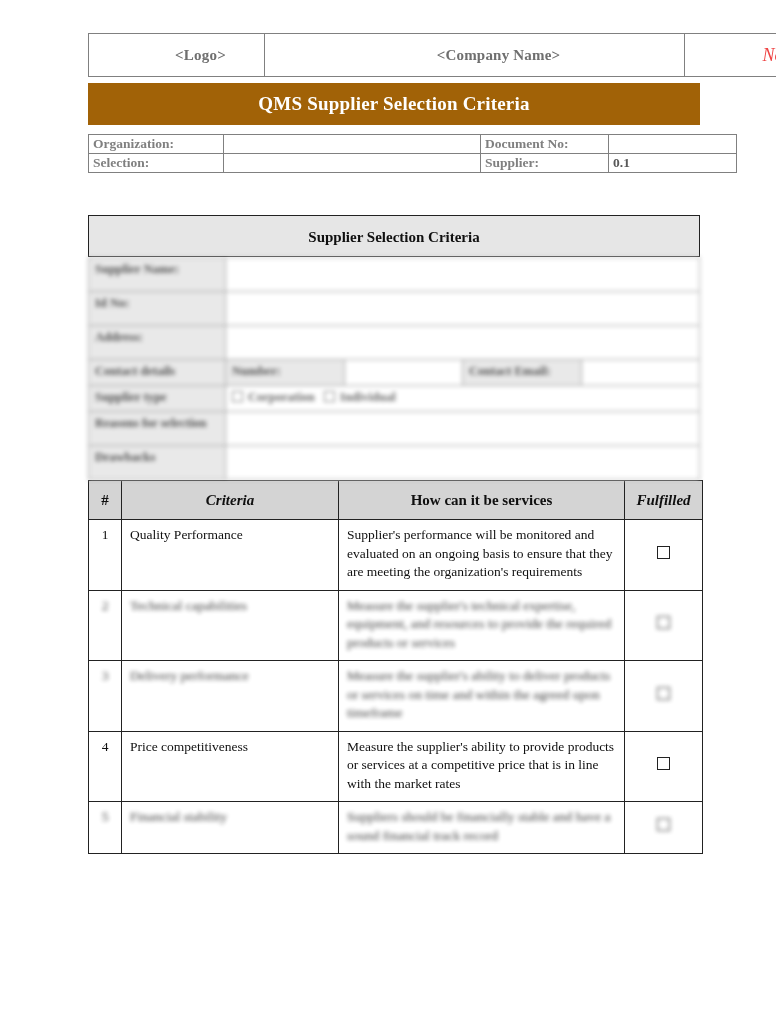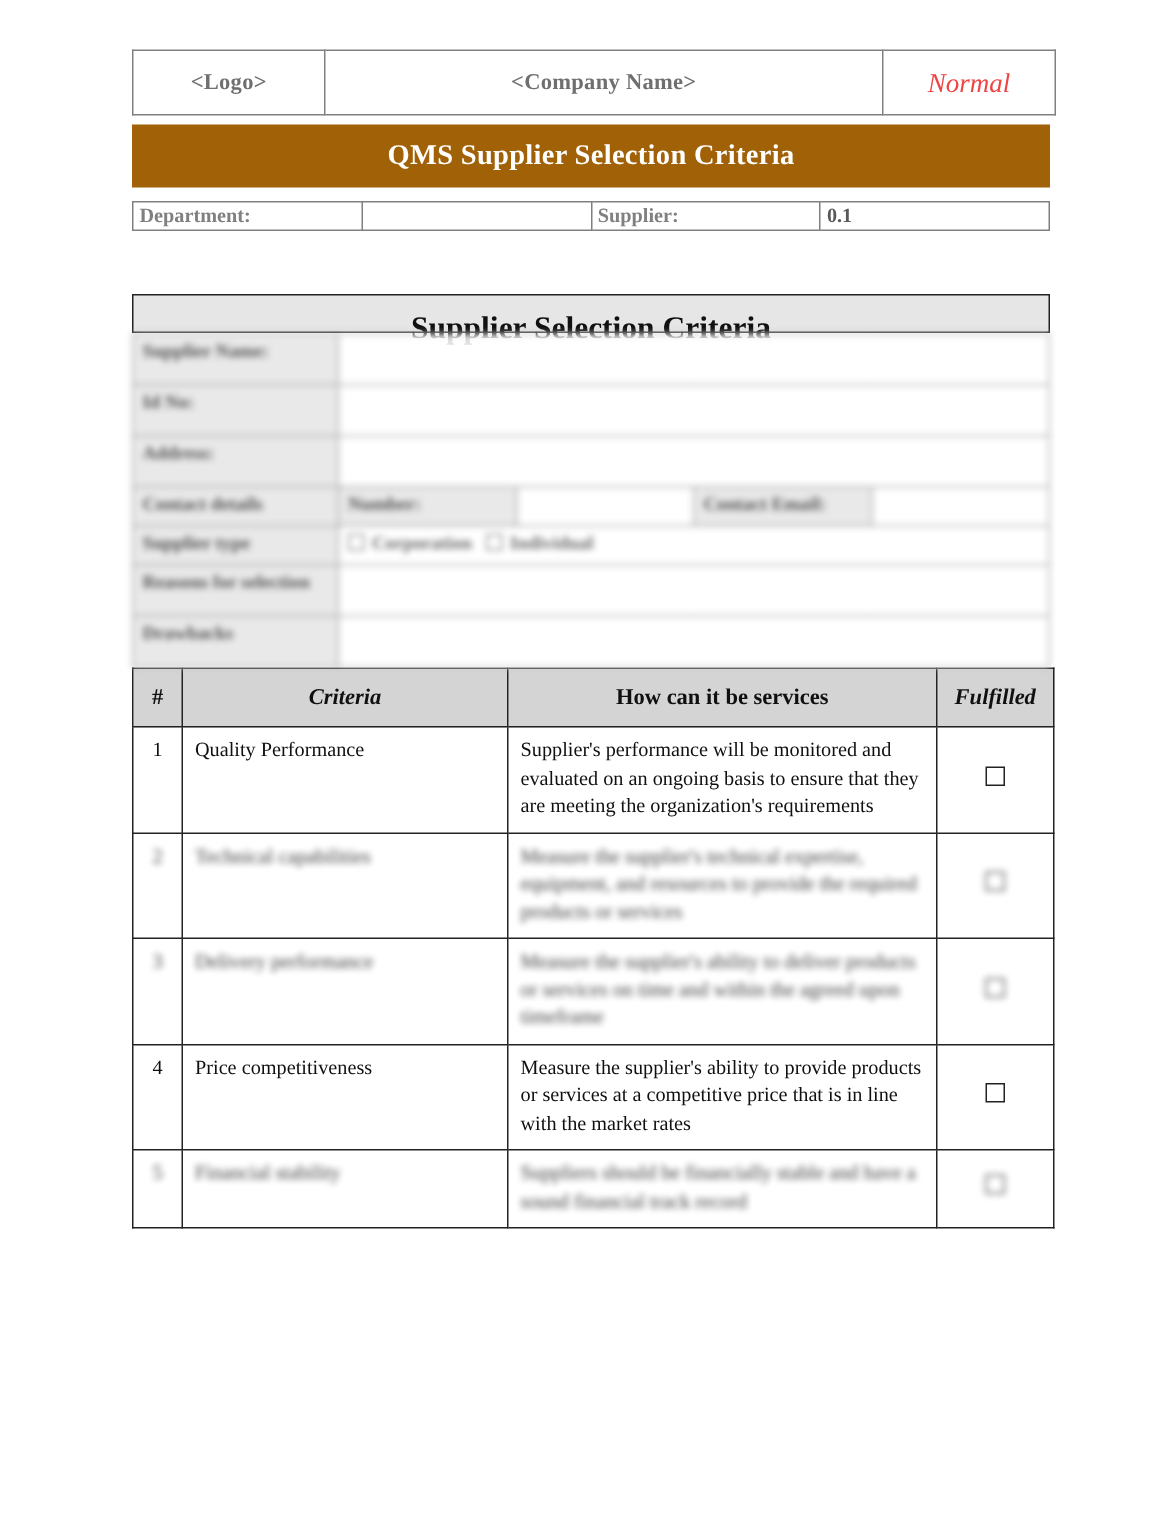--- a/index.html
+++ b/index.html
@@ -35,20 +35,21 @@
     font-weight: normal;
     text-align: left;
   }
 
   
   .hdr-row { margin-top: 33px; }
   .hdr-row td {
     height: 42px;
     vertical-align: middle;
     text-align: center;
+    padding-left: 48px;
   }
   .cell-logo,
   .cell-company {
     font-weight: bold;
     font-size: 15px;
     color: #6f6f6f;
     letter-spacing: 0.2px;
   }
   .cell-normal {
     font-size: 18px;
@@ -93,25 +94,25 @@
 
   
   .info-wrap {
     margin-top: 42px;
     position: relative;
     width: 612px;
   }
   .info-band {
     border: 1px solid #222222;
     background: #e6e6e6;
-    height: 26px;
+    height: 42px;
     line-height: 42px;
     text-align: center;
     font-weight: bold;
-    font-size: 21px;
+    font-size: 15px;
     color: #101010;
     box-sizing: border-box;
   }
 
   .info-table {
     border-left: 1px solid #222222;
     border-right: 1px solid #222222;
     
     filter: blur(2.3px);
     opacity: 0.88;
@@ -206,22 +207,28 @@
       <td class="cell-company" style="width:371px;">&lt;Company Name&gt;</td>
       <td class="cell-normal" style="width:114px;">Normal</td>
     </tr>
   </tbody>
     </table>
 
   <div class="title-band">QMS Supplier Selection Criteria</div>
 
   <table class="meta-table">
     <tbody>
+        <tr>
+      <td class="meta-label" style="width:126px;">Organization:</td>
+      <td class="meta-blank" style="width:248px;"></td>
+      <td class="meta-label" style="width:119px;">Document No:</td>
+      <td class="meta-value" style="width:119px;"></td>
+    </tr>
     <tr>
-      <td class="meta-label">Department:</td>
+      <td class="meta-label">Selection:</td>
       <td class="meta-blank"></td>
       <td class="meta-label">Supplier:</td>
       <td class="meta-value">0.1</td>
     </tr>
   </tbody>
     </table>
 
   <div class="info-wrap">
 
     <div class="info-band">Supplier Selection Criteria</div>

